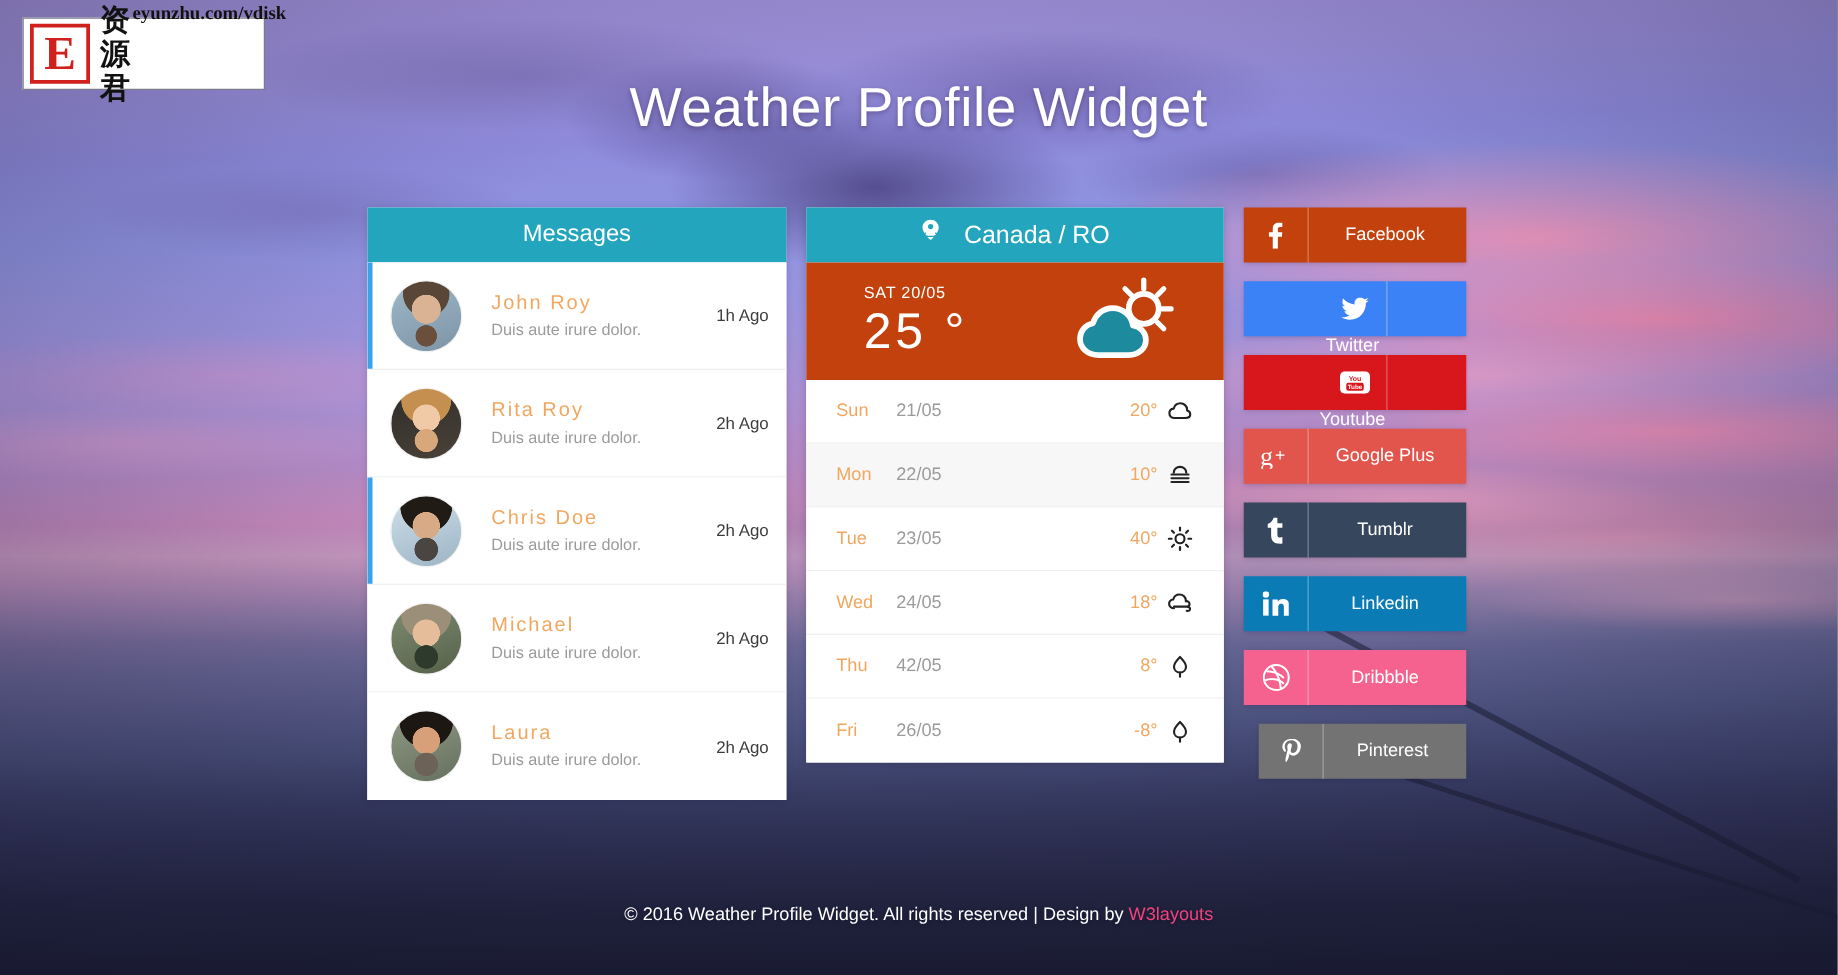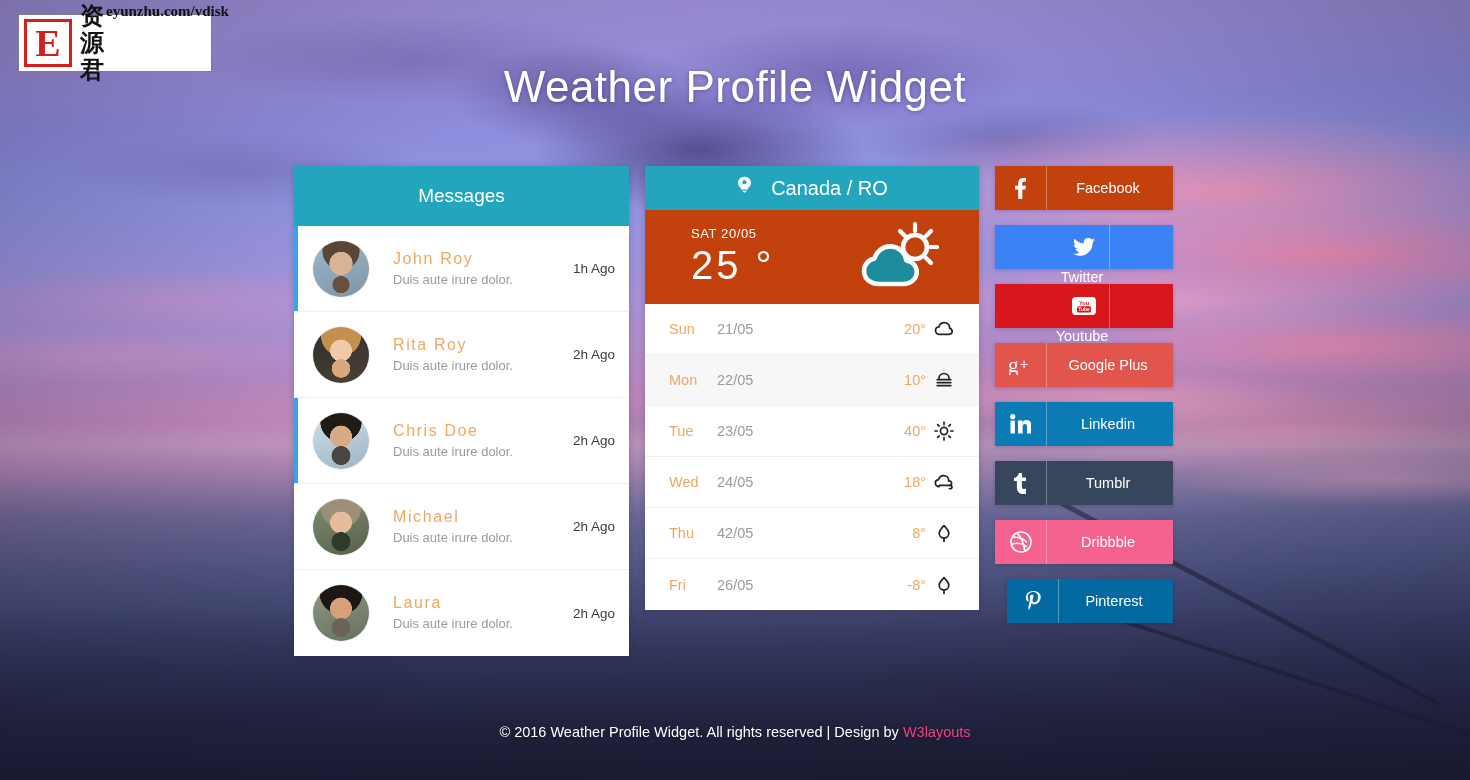--- a/index.html
+++ b/index.html
@@ -157,21 +157,21 @@
 
   
   #messages-panel {
     position: absolute;
     left: 0; top: 0;
     width: 335px;
     background: #ffffff;
     box-shadow: 0 1px 6px rgba(30,20,60,.22);
   }
   .panel-head {
-    height: 60px;
+    height: 44px;
     background: #22a5bd;
     color: #fff;
     font-size: 19px;
     display: flex;
     align-items: center;
     justify-content: center;
   }
   #messages-list { background: #fff; }
   .msg-row {
     position: relative;
@@ -557,50 +557,50 @@
         </a>
         <a class="social-btn" href="#" style="background: rgb(225, 85, 76); text-decoration: none;">
           <span class="social-icon">
             <svg width="26" height="20" viewBox="0 0 26 20">
               <text x="0" y="17" font-family="Liberation Serif, serif" font-size="21" fill="#fff">g</text>
               <text x="12" y="14" font-family="Liberation Sans, sans-serif" font-size="14" fill="#fff">+</text>
             </svg>
           </span>
           <span class="social-label">Google Plus</span>
         </a>
+        <a class="social-btn" href="#" style="background: rgb(54, 70, 93); text-decoration: none;">
+          <span class="social-icon">
+            <svg width="14" height="21" viewBox="0 0 14 21">
+              <path d="M9.6 21c-3.8 0-6.7-2-6.7-6.6V8.1H0V5.1C3.3 4.2 4.7 1.4 4.9 0h3v4.6h4v3.5h-4v5.6c0 1.7.9 2.3 2.2 2.3 .7 0 1.3-.2 1.8-.4V21c-.5.1-1.2.2-2.3.2z" fill="#fff"></path>
+            </svg>
+          </span>
+          <span class="social-label">Tumblr</span>
+        </a>
         <a class="social-btn" href="#" style="background: rgb(11, 123, 181); text-decoration: none;">
           <span class="social-icon">
             <svg width="21" height="20" viewBox="0 0 21 20">
               <rect x="0.5" y="6.5" width="4.4" height="13" fill="#fff"></rect>
               <circle cx="2.7" cy="2.6" r="2.6" fill="#fff"></circle>
               <path d="M8 6.5h4.2v1.8c.6-1.1 2-2.2 4.1-2.2 4.4 0 5.2 2.8 5.2 6.5v6.9h-4.4v-6.1c0-1.5 0-3.4-2.1-3.4-2.1 0-2.4 1.6-2.4 3.3v6.2H8z" fill="#fff"></path>
             </svg>
           </span>
           <span class="social-label">Linkedin</span>
-        </a>
-        <a class="social-btn" href="#" style="background: rgb(54, 70, 93); text-decoration: none;">
-          <span class="social-icon">
-            <svg width="14" height="21" viewBox="0 0 14 21">
-              <path d="M9.6 21c-3.8 0-6.7-2-6.7-6.6V8.1H0V5.1C3.3 4.2 4.7 1.4 4.9 0h3v4.6h4v3.5h-4v5.6c0 1.7.9 2.3 2.2 2.3 .7 0 1.3-.2 1.8-.4V21c-.5.1-1.2.2-2.3.2z" fill="#fff"></path>
-            </svg>
-          </span>
-          <span class="social-label">Tumblr</span>
         </a>
         <a class="social-btn" href="#" style="background: rgb(245, 98, 143); text-decoration: none;">
           <span class="social-icon">
             <svg width="22" height="22" viewBox="0 0 22 22">
               <circle cx="11" cy="11" r="10" fill="none" stroke="#fff" stroke-width="1.6"></circle>
               <path d="M3 6c5 0 10 1.4 14 5.4" fill="none" stroke="#fff" stroke-width="1.6"></path>
               <path d="M1.5 13.5c5-2 11.5-1.7 15.5 2.5" fill="none" stroke="#fff" stroke-width="1.6"></path>
               <path d="M7 1.8C11.5 6.5 14 13 14.8 20.3" fill="none" stroke="#fff" stroke-width="1.6"></path>
             </svg>
           </span>
           <span class="social-label">Dribbble</span>
         </a>
-        <a class="social-btn" href="#" style="background: #0369a1; text-decoration: none; margin-left: 12px;">
+        <a class="social-btn" href="#" style="background: #737373; text-decoration: none; margin-left: 12px;">
           <span class="social-icon">
             <svg width="16" height="21" viewBox="0 0 16 21">
               <path d="M8.4 0C3.6 0 .9 3.1.9 6.4c0 1.5.8 3.5 2.1 4.1.2.1.3 0 .4-.2l.3-1.3c0-.1 0-.2-.1-.3-.5-.6-.8-1.6-.8-2.6 0-2.6 1.9-5 5.3-5 2.9 0 4.9 2 4.9 4.8 0 3.2-1.6 5.4-3.7 5.4-1.2 0-2-1-1.7-2.2.3-1.4.9-2.9.9-3.9 0-.9-.5-1.7-1.5-1.7-1.2 0-2.2 1.3-2.2 3 0 1.1.4 1.8.4 1.8L3.6 15c-.4 1.6-.1 3.5 0 3.7 0 .1.2.2.2.1.1-.1 1.6-2 2.1-3.8l.8-3c.4.8 1.6 1.5 2.8 1.5 3.7 0 6.2-3.4 6.2-7.9C15.7 2.7 12.8 0 8.4 0z" fill="#fff"></path>
             </svg>
           </span>
           <span class="social-label">Pinterest</span>
         </a>
       </div>
 
   </div>

